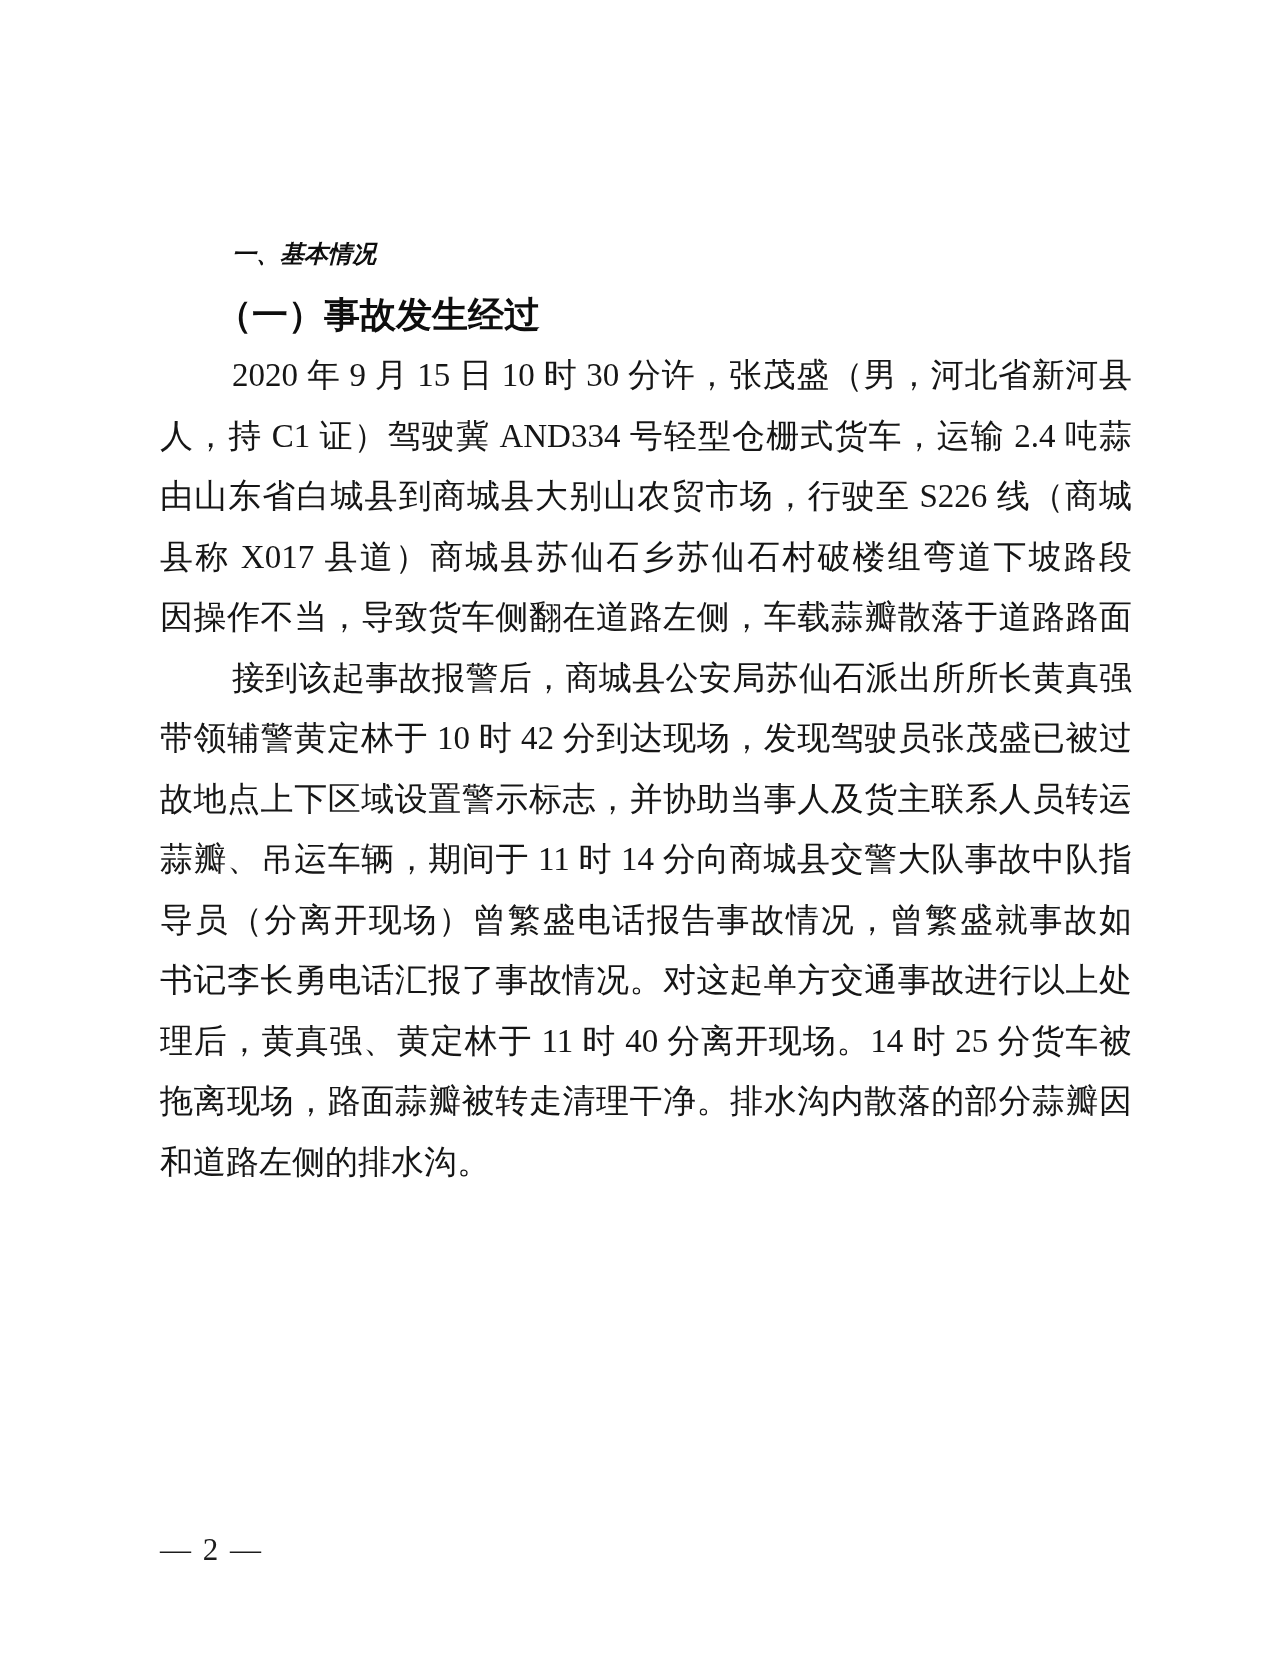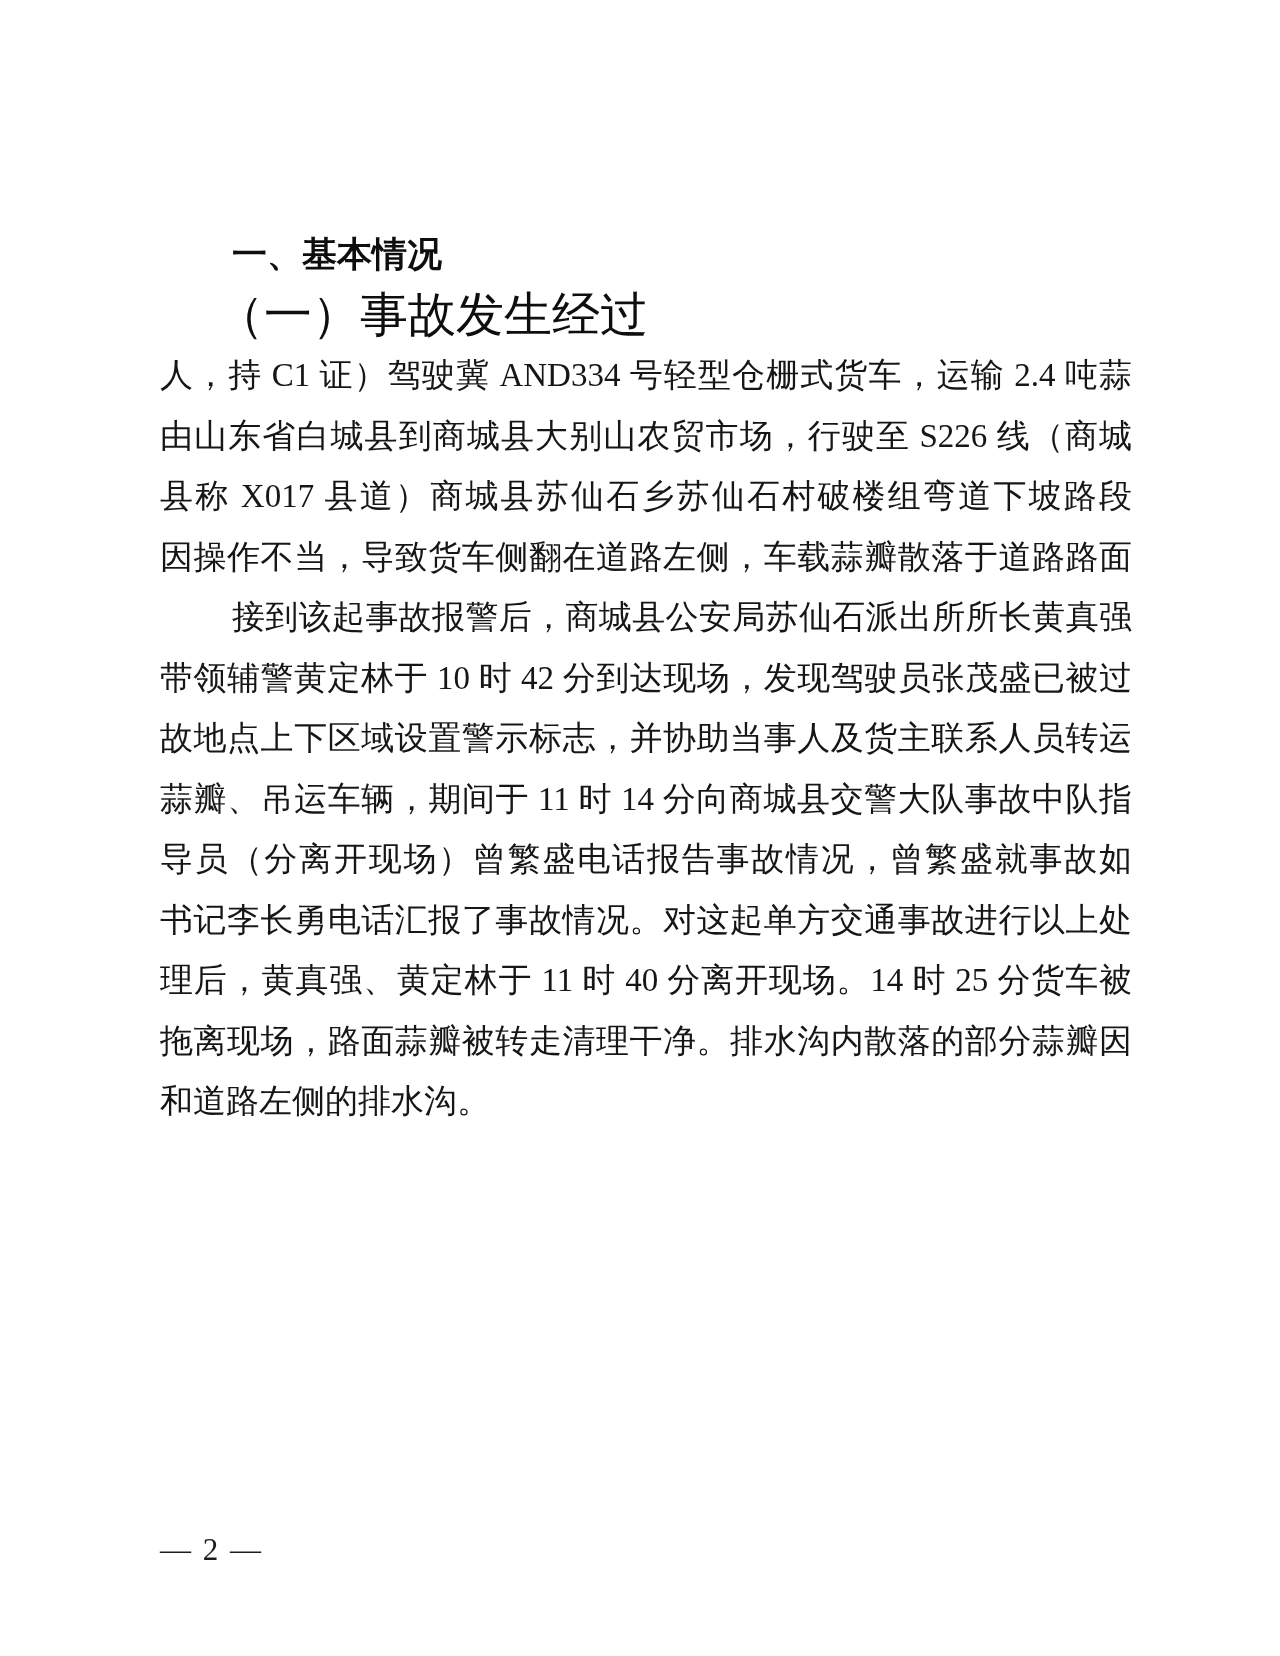--- a/index.html
+++ b/index.html
@@ -35,30 +35,31 @@
   .lastline {
     text-align: left;
     text-align-last: left;
   }
   .indent {
     text-indent: 72px;
   }
   .h1 {
     font-family: "Liberation Sans", "DejaVu Sans", sans-serif;
     font-weight: 700;
-    font-size: 35px;
+    font-size: 24px;
     text-indent: 72px;
     text-align: left;
     text-align-last: left;
     color: #0e0e0e;
+    font-style: italic;
   }
   .h2 {
     font-family: "Liberation Serif", "DejaVu Serif", serif;
-    font-weight: 400;
-    font-size: 48px;
+    font-weight: 700;
+    font-size: 36px;
     text-indent: 56px;
     text-align: right;
     text-align-last: left;
     color: #0e0e0e;
   }
   .page-number {
     position: absolute;
     left: 160px;
     top: 1524px;
     height: 52px;
@@ -72,20 +73,21 @@
 <body>
 
 <div class="page">
   <div class="content">
 
     <div class="lbox h1">一、基本情况</div>
 
     <div class="lbox h2">（一）事故发生经过</div>
 
     <div>
+      <div class="lbox jline indent">2020 年 9 月 15 日 10 时 30 分许，张茂盛（男，河北省新河县</div>
       <div class="lbox jline">人，持 C1 证）驾驶冀 AND334 号轻型仓栅式货车，运输 2.4 吨蒜瓣</div>
       <div class="lbox jline">由山东省白城县到商城县大别山农贸市场，行驶至 S226 线（商城</div>
       <div class="lbox jline">县称 X017 县道）商城县苏仙石乡苏仙石村破楼组弯道下坡路段时，</div>
       <div class="lbox jline">因操作不当，导致货车侧翻在道路左侧，车载蒜瓣散落于道路路面</div>
     </div>
 
     <div>
       <div class="lbox jline indent">接到该起事故报警后，商城县公安局苏仙石派出所所长黄真强</div>
       <div class="lbox jline">带领辅警黄定林于 10 时 42 分到达现场，发现驾驶员张茂盛已被过</div>
       <div class="lbox jline">故地点上下区域设置警示标志，并协助当事人及货主联系人员转运</div>

